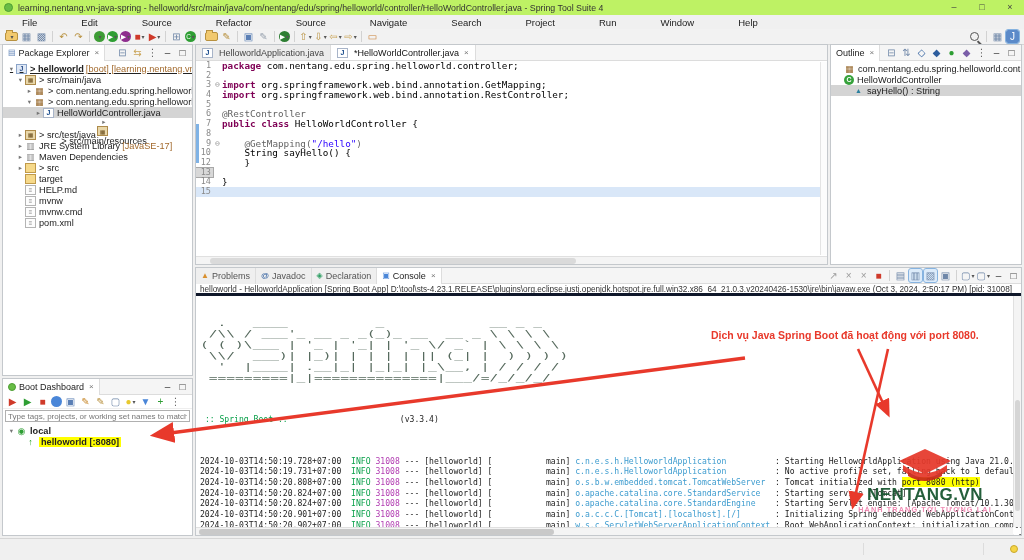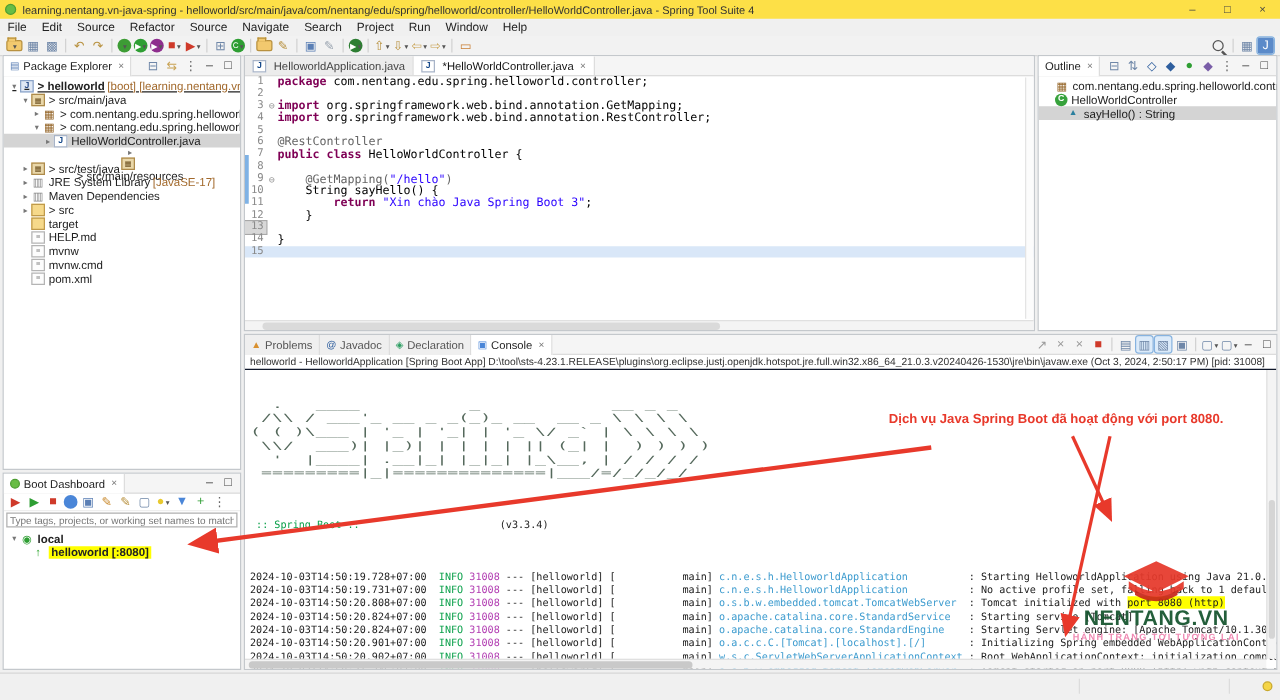--- a/index.html
+++ b/index.html
@@ -1,26 +1,26 @@
 <!DOCTYPE html>
 <html><head>
 <meta charset="utf-8">
 <style>
 *{margin:0;padding:0;box-sizing:border-box;}
 html,body{width:1024px;height:560px;}
 body{font-family:"Liberation Sans",sans-serif;background:#f0f0f0;position:relative;overflow:hidden;font-size:9px;color:#222;}
 #app{position:absolute;inset:0;background:#f0f0f0;}
 
-.titlebar{position:absolute;left:0;top:0;width:1024px;height:15px;display:flex;align-items:center;background:#fde047;}
+.titlebar{position:absolute;left:0;top:0;width:1024px;height:15px;display:flex;align-items:center;background:#bef264;}
 .app-dot{width:9px;height:9px;border-radius:50%;background:#68bd45;border:1px solid #4e9e33;margin:0 5px 0 4px;flex:none;}
 .title-text{white-space:nowrap;overflow:hidden;font-size:8.8px;color:#333;}
 .win-controls{margin-left:auto;display:flex;}
 .win-btn{width:28px;height:15px;text-align:center;font-size:9px;line-height:15px;color:#444;}
 .menubar{position:absolute;left:0;top:15px;width:1024px;height:14px;display:flex;align-items:center;font-size:9.5px;color:#222;}
-.menu-item{padding:0 6px;}
+.menu-item{padding:0 22px;}
 .toolbar{position:absolute;left:0;top:29px;width:1024px;height:16px;display:flex;align-items:center;padding:0 4px;border-bottom:1px solid #d6d6d6;background:#f2f2f2;}
 #tb-right{margin-left:auto;display:flex;align-items:center;}
 .tbi{height:13px;min-width:13px;display:inline-flex;align-items:center;justify-content:center;font-size:10px;margin:0 1px;border-radius:2px;}
 .tbi.on{background:#dcebfa;outline:1px solid #86b3e0;}
 .tbi .dd{font-size:6px;color:#555;margin-left:1px;}
 .tbi.circ{width:11px;height:11px;border-radius:50%;font-size:6.5px;min-width:11px;}
 .tbi.fic{width:13px;height:9px;background:#f2c96e;border:1px solid #b8913f;position:relative;}
 .tbi.fic::before{content:"";position:absolute;top:-3px;left:0;width:5px;height:2px;background:#f2c96e;border:1px solid #b8913f;border-bottom:none;}
 .tbi.mag{width:9px;height:9px;border:1.5px solid #555;border-radius:50%;position:relative;min-width:9px;margin:0 4px;}
 .tbi.mag::after{content:"";position:absolute;right:-4px;bottom:-3px;width:5px;height:1.5px;background:#555;transform:rotate(45deg);}
@@ -70,21 +70,21 @@
 .tok-a{color:#646464;}
 .tok-d{color:#000;}
 #rangebar{position:absolute;left:0;top:79px;width:3px;height:39px;background:#7fb2e5;}
 #eruler{position:absolute;right:0;top:17px;bottom:9px;width:7px;border-left:1px solid #e4e4e4;background:#fcfcfc;}
 #ehscroll{position:absolute;left:0;bottom:0;width:100%;height:8px;background:#f4f4f4;border-top:1px solid #e0e0e0;}
 #ehscroll .thumb{position:absolute;left:14px;top:1px;width:58%;height:6px;background:#dadada;border-radius:3px;}
 
 #console{position:absolute;left:195px;top:267px;width:827px;height:269px;background:#fff;border:1px solid #c4c8cc;overflow:hidden;}
 #ctabs{height:16px;background:#f5f5f5;border-bottom:1px solid #dcdcdc;display:flex;font-size:9px;align-items:center;}
 #ctoolbar{margin-left:auto;display:flex;align-items:center;}
-.cdesc{font-size:8.2px;color:#333;height:12px;line-height:12px;padding-left:4px;white-space:nowrap;overflow:hidden;border-bottom:1px solid #0f172a;}
+.cdesc{font-size:8.2px;color:#333;height:12px;line-height:12px;padding-left:4px;white-space:nowrap;overflow:hidden;border-bottom:3px solid #0f172a;text-decoration:underline;}
 #cbody{font-family:"DejaVu Sans Mono",monospace;font-size:8.1px;color:#1c1c1c;padding:2px 0 0 4px;white-space:pre;overflow:hidden;}
 #banner{line-height:11px;color:#55695c;transform:scaleX(1.8);transform-origin:left top;font-family:inherit;}
 .ll{height:10.7px;white-space:pre;}
 #vline{margin-top:10px;}
 #clog{margin-top:11px;}
 .lt{color:#1c1c1c;}
 .lg{color:#0aa04a;}
 .lm{color:#b13bb1;}
 .lb{color:#3e9ccf;}
 .hl{background:#ffff00;color:#1c1c1c;}
@@ -358,21 +358,20 @@
         <div class="cline"><span class="gut">1</span><span class="fold"></span><span class="codetxt"><span class="tok-k">package </span><span class="tok-d">com.nentang.edu.spring.helloworld.controller;</span></span></div>
         <div class="cline"><span class="gut">2</span><span class="fold"></span><span class="codetxt"></span></div>
         <div class="cline"><span class="gut">3</span><span class="fold">⊖</span><span class="codetxt"><span class="tok-k">import </span><span class="tok-d">org.springframework.web.bind.annotation.GetMapping;</span></span></div>
         <div class="cline"><span class="gut">4</span><span class="fold"></span><span class="codetxt"><span class="tok-k">import </span><span class="tok-d">org.springframework.web.bind.annotation.RestController;</span></span></div>
         <div class="cline"><span class="gut">5</span><span class="fold"></span><span class="codetxt"></span></div>
         <div class="cline"><span class="gut">6</span><span class="fold"></span><span class="codetxt"><span class="tok-a">@RestController</span></span></div>
         <div class="cline"><span class="gut">7</span><span class="fold"></span><span class="codetxt"><span class="tok-k">public class </span><span class="tok-d">HelloWorldController {</span></span></div>
         <div class="cline"><span class="gut">8</span><span class="fold"></span><span class="codetxt"></span></div>
         <div class="cline"><span class="gut">9</span><span class="fold">⊖</span><span class="codetxt"><span class="tok-d">    </span><span class="tok-a">@GetMapping(</span><span class="tok-s">"/hello"</span><span class="tok-a">)</span></span></div>
         <div class="cline"><span class="gut">10</span><span class="fold"></span><span class="codetxt"><span class="tok-d">    String sayHello() {</span></span></div>
-        <div class="cline"><span class="gut">11</span><span class="fold"></span><span class="codetxt"><span class="tok-d">        </span><span class="tok-k">return </span><span class="tok-s">"Xin chào Java Spring Boot 3"</span><span class="tok-d">;</span></span></div>
         <div class="cline"><span class="gut">12</span><span class="fold"></span><span class="codetxt"><span class="tok-d">    }</span></span></div>
         <div class="cline"><span class="gut box">13</span><span class="fold"></span><span class="codetxt"></span></div>
         <div class="cline"><span class="gut">14</span><span class="fold"></span><span class="codetxt"><span class="tok-d">}</span></span></div>
         <div class="cline cur"><span class="gut">15</span><span class="fold"></span><span class="codetxt"></span></div>
       </div>
     <div id="rangebar"></div>
     <div id="eruler"></div>
     <div id="ehscroll">
         <div class="thumb"></div>
       </div>

